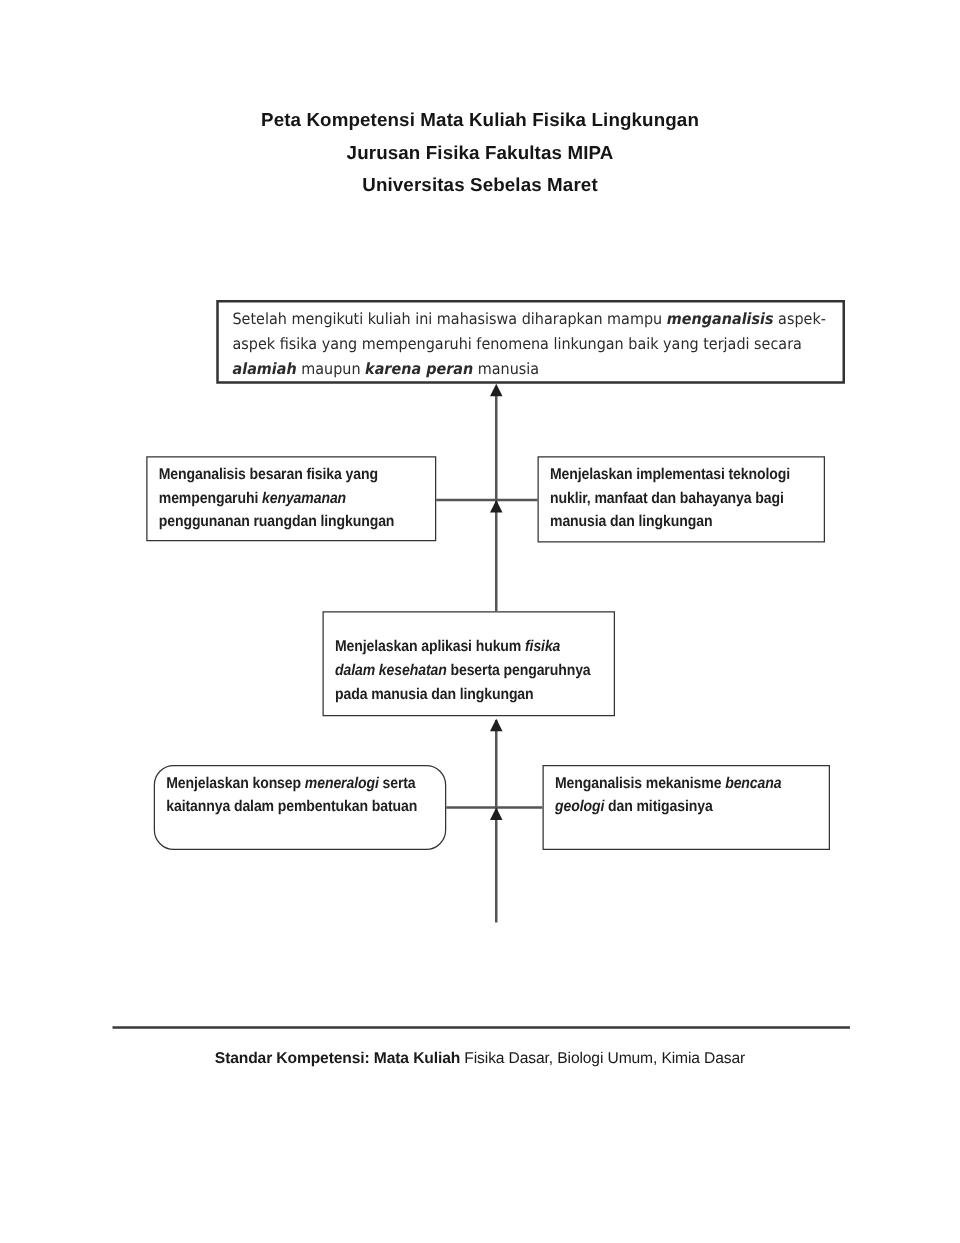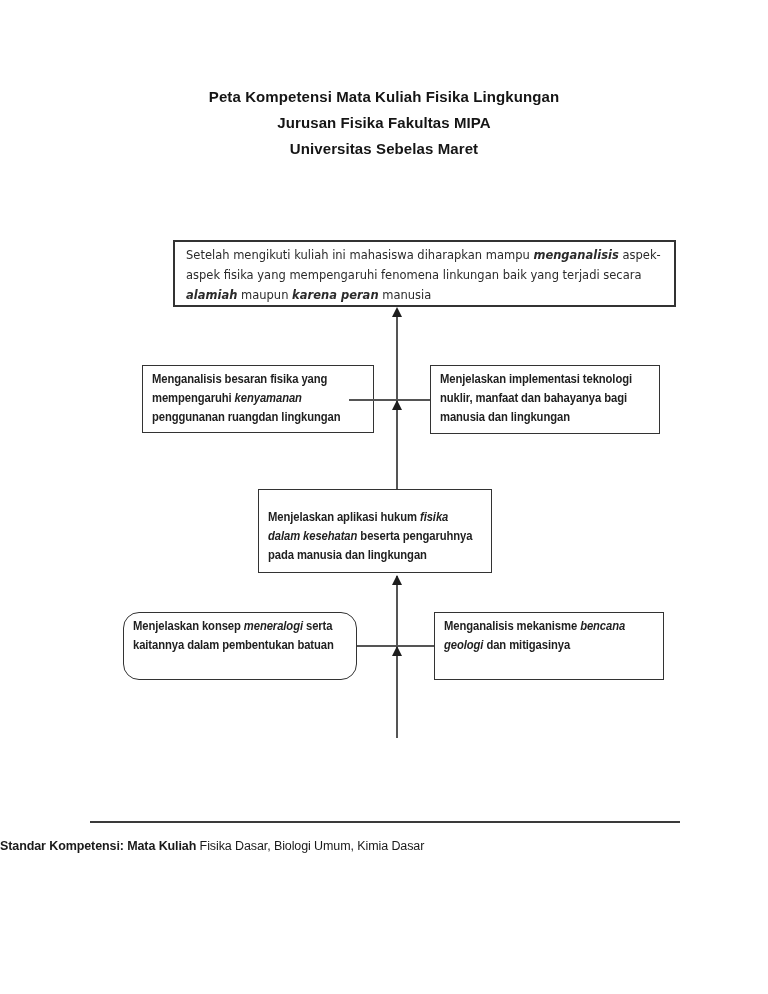--- a/index.html
+++ b/index.html
@@ -29,21 +29,21 @@
   
   .cx{transform-origin:0 0;}
   .cx90{width:111.2%;transform:scaleX(0.9);}
   .cx92{width:108.7%;transform:scaleX(0.92);}
   
   .seg-bi{font-weight:bold;font-style:italic;}
   .seg-i{font-style:italic;}
   .seg-b{font-weight:bold;}
   
   .b-goal{left:145px;top:240px;width:503px;height:67px;}
-  .b-r1l{left:117px;top:365px;width:232px;height:68px;margin-left:25px;}
+  .b-r1l{left:117px;top:365px;width:232px;height:68px;}
   .b-r1r{left:430px;top:365px;width:230px;height:69px;}
   .b-mid{left:258px;top:489px;width:234px;height:84px;padding-top:18px;}
   .b-r2l{left:123px;top:612px;width:234px;height:68px;border-radius:16px;}
   .b-r2r{left:434px;top:612px;width:230px;height:68px;}
   .b-bot{left:276px;top:738px;width:242px;height:51px;padding-top:5px;}
   
   .line{position:absolute;background:#555555;}
   .v1{left:396px;top:311px;width:2px;height:178px;}
   .v2{left:396px;top:576px;width:2px;height:162px;}
   .h1{left:349px;top:399px;width:81px;height:2px;}
@@ -54,21 +54,21 @@
     border-left:5.5px solid transparent;border-right:5.5px solid transparent;
     border-bottom:10px solid #1e1e1e;
   }
   .a1{left:392px;top:307px;}
   .a2{left:392px;top:400px;}
   .a3{left:392px;top:575px;}
   .a4{left:392px;top:646px;}
   
   .rule{position:absolute;left:90px;top:821px;width:590px;height:2px;background:#3a3a3a;}
   .footer{
-    position:absolute;top:837px;left:0;width:768px;text-align:left;
+    position:absolute;top:837px;left:0;width:768px;text-align:center;
     font-size:12.5px;line-height:18px;color:#1a1a1a;letter-spacing:-0.1px;
   }
 </style>
 </head>
 <body>
 
 <div class="page">
 
   <div class="title">
     <div>Peta Kompetensi Mata Kuliah Fisika Lingkungan</div>

